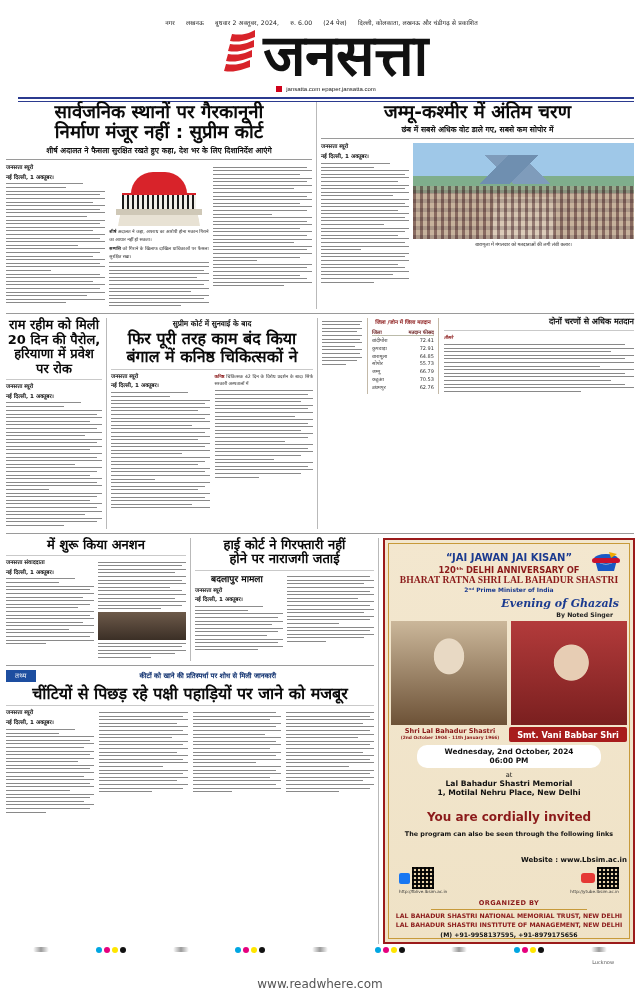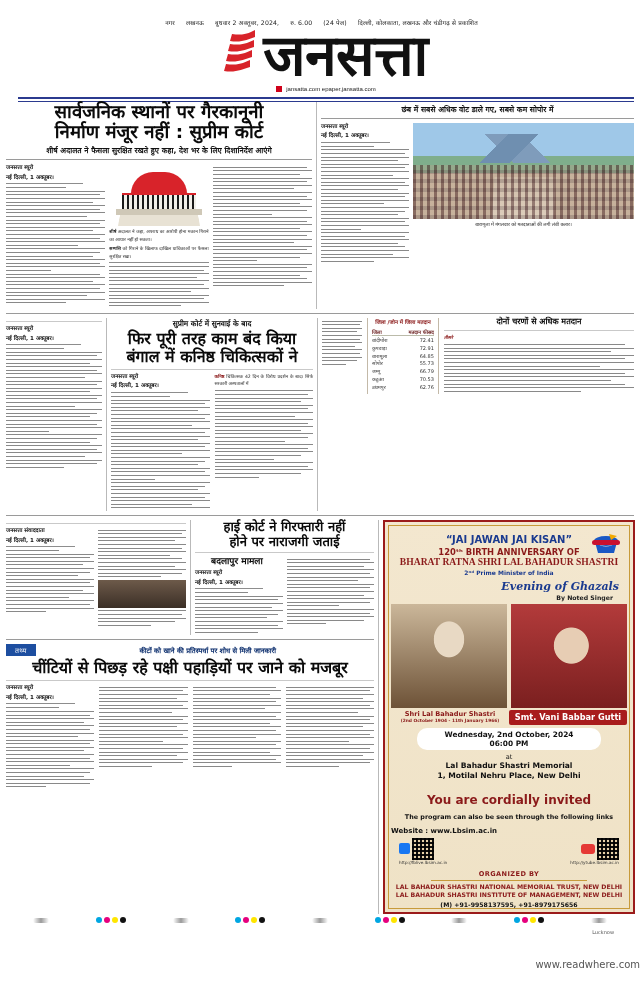--- a/index.html
+++ b/index.html
@@ -45,21 +45,21 @@
   .hrule-thin { height: 1px; background: #c9c9c9; margin: 3px 0; }
 
   
   .hl {
     font-family: "DejaVu Sans", sans-serif;
     font-weight: 700; color: #0a0a0a; line-height: 1.12; text-align: center;
   }
   .hl-xl { font-size: 18.5px; }
   .hl-lg { font-size: 16px; }
   .hl-md { font-size: 13px; }
-  .hl-sm { font-size: 11px; }
+  .hl-sm { font-size: 11px; text-align: right; }
   .subhl {
     font-family: "DejaVu Sans", sans-serif;
     font-size: 7.6px; font-weight: 700; color: #111; text-align: center;
     margin-top: 3px; line-height: 1.2;
   }
   .kicker {
     font-family: "DejaVu Sans", sans-serif;
     font-size: 7.4px; font-weight: 700; color: #111; text-align: center;
     margin-bottom: 2px;
   }
@@ -218,21 +218,21 @@
   }
   .ad-at { font-family:"DejaVu Sans", sans-serif; font-size:6.6px; color:#111;
     text-align:center; margin-top:3px; }
   .ad-venue { font-family:"DejaVu Sans", sans-serif; font-size:7.6px; font-weight:700;
     color:#111; text-align:center; line-height:1.3; }
   .ad-invite { font-family:"DejaVu Sans", sans-serif; font-size:12px; font-weight:700;
     color:#8b1a1a; text-align:center; margin-top:12px; }
   .ad-links { font-family:"DejaVu Sans", sans-serif; font-size:6.4px; font-weight:700;
     color:#111; text-align:center; margin-top:6px; }
   .ad-web { font-family:"DejaVu Sans", sans-serif; font-size:7px; font-weight:700;
-    color:#111; text-align:left; margin-top:6px; }
+    color:#111; text-align:right; margin-top:18px; }
   .qr-row { display:flex; align-items:center; justify-content:space-between;
     margin:3px 8px 0 8px; }
   .qr { width:22px; height:22px; background:
       repeating-linear-gradient(90deg,#111 0 2px,#f3e7cf 2px 4px),
       repeating-linear-gradient(0deg,#111 0 2px,#f3e7cf 2px 4px);
     background-blend-mode: multiply; }
   .qr-cap { font-family:"DejaVu Sans", sans-serif; font-size:4.2px; color:#333; }
   .soc { display:flex; gap:2px; align-items:center; }
   .soc-fb { width:11px;height:11px;background:#1877f2;border-radius:2px;}
   .soc-yt { width:14px;height:10px;background:#e53935;border-radius:3px;}
@@ -247,22 +247,22 @@
 
   
   .colorbars { display:flex; justify-content:space-around; align-items:center;
     padding: 3px 10px 0 10px; }
   .cb-group { display:flex; gap:2px; align-items:center; }
   .cb { width:6px; height:6px; border-radius:50%; }
   .cb-gray { width:16px; height:5px; border-radius:3px;
     background:linear-gradient(90deg,#fff,#9a9a9a,#fff); }
   .footer-city { font-family:"DejaVu Sans", sans-serif; font-size:5px; color:#555;
     text-align:right; padding-right:26px; margin-top:6px; }
-  .footer-web { font-family:"DejaVu Sans", sans-serif; font-size:10px; color:#555;
-    text-align:right; margin-top:24px; }
+  .footer-web { font-family:"DejaVu Sans", sans-serif; font-size:12px; color:#555;
+    text-align:center; margin-top:12px; }
 </style>
 </head>
 <body>
 
 <div class="page">
 
   <div class="masthead">
     <div class="mast-line">
       <span>नगर</span>
       <span>लखनऊ</span>
@@ -414,20 +414,21 @@
               <i class="s100"></i>
                 <i class="s72"></i>
             </span>
           </div>
         </div>
       </div>
 
       <div class="vrule"></div>
 
       <div class="col">
+        <div class="hl hl-xl">जम्मू-कश्मीर में अंतिम चरण</div>
         <div class="subhl">छंब में सबसे अधिक वोट डाले गए, सबसे कम सोपोर में</div>
         <div class="hrule"></div>
 
         <div class="row" style="gap:4px;">
           <div class="col" style="flex:0 0 88px;">
             <div class="byline">जनसत्ता ब्यूरो</div>
             <div class="byline">नई दिल्ली, 1 अक्तूबर।</div>
             <div class="byline-rule"></div>
             <span class="greek">
               <i class="s60"></i>
@@ -476,20 +477,21 @@
           </div>
         </div>
       </div>
     </div>
 
     <div class="hrule"></div>
 
     <div class="row">
 
       <div class="col" style="flex:0 0 96px;">
+        <div class="hl hl-md">राम रहीम को मिली 20 दिन की पैरोल, हरियाणा में प्रवेश पर रोक</div>
         <div class="hrule-thin"></div>
         <div class="byline">जनसत्ता ब्यूरो</div>
         <div class="byline">नई दिल्ली, 1 अक्तूबर।</div>
         <div class="byline-rule"></div>
         <span class="greek">
           <i class="s60"></i>
             <i class="s100"></i>
             <i class="s95"></i>
             <i class="s100"></i>
             <i class="s88"></i>
@@ -702,20 +704,21 @@
 
     <div class="hrule"></div>
 
     <div class="row" style="align-items:stretch;">
 
       <div class="col" style="flex:0 0 368px;">
 
         <div class="row">
 
           <div class="col" style="flex:0 0 180px;">
+            <div class="hl hl-md">में शुरू किया अनशन</div>
             <div class="hrule-thin"></div>
             <div class="row" style="gap:4px;">
               <div class="col">
                 <div class="byline">जनसत्ता संवाददाता</div>
                 <div class="byline">नई दिल्ली, 1 अक्तूबर।</div>
                 <div class="byline-rule"></div>
                 <span class="greek">
                   <i class="s60"></i>
                     <i class="s100"></i>
                     <i class="s95"></i>
@@ -953,42 +956,42 @@
           <span class="lbsim-logo">
             <svg width="34" height="24" viewBox="0 0 34 24">
               <ellipse cx="17" cy="9" rx="12" ry="5" fill="#1a58c4"></ellipse>
               <path d="M6 10 q11 9 22 0 l-3 11 h-16 z" fill="#1a58c4"></path>
               <rect x="3" y="8" width="28" height="5" rx="2.5" fill="#c8102e"></rect>
               <path d="M20 2 l8 2 -6 4 z" fill="#f2a900"></path>
             </svg>
           </span>
 
           <div class="ad-jai">“JAI JAWAN JAI KISAN”</div>
-          <div class="ad-120">120ᵗʰ BIRTH ANNIVERSARY OF</div>
+          <div class="ad-120">120ᵗʰ DELHI ANNIVERSARY OF</div>
           <div class="ad-name">BHARAT RATNA SHRI LAL BAHADUR SHASTRI</div>
           <div class="ad-pm">2ⁿᵈ Prime Minister of India</div>
           <div class="ad-ghazal">Evening of Ghazals</div>
           <div class="ad-singer">By Noted Singer</div>
 
           <div class="ad-portraits">
             <div class="p-left">
               <span class="ph-shastri"></span>
             </div>
             <div class="p-right">
               <span class="ph-singer"></span>
             </div>
           </div>
 
           <div class="row" style="gap:0;align-items:flex-start;justify-content:flex-end;">
             <div class="col">
               <div class="ad-shastri-cap">Shri Lal Bahadur Shastri</div>
               <div class="ad-shastri-dates">(2nd October 1904 - 11th January 1966)</div>
             </div>
             <div class="col">
-              <div class="ad-redbar">Smt. Vani Babbar Gutti</div>
+              <div class="ad-redbar">Smt. Vani Babbar Shri</div>
             </div>
           </div>
 
           <div class="ad-datebox">
             <div>Wednesday, 2nd October, 2024</div>
             <div>06:00 PM</div>
           </div>
 
           <div class="ad-at">at</div>
           <div class="ad-venue">Lal Bahadur Shastri Memorial</div>

